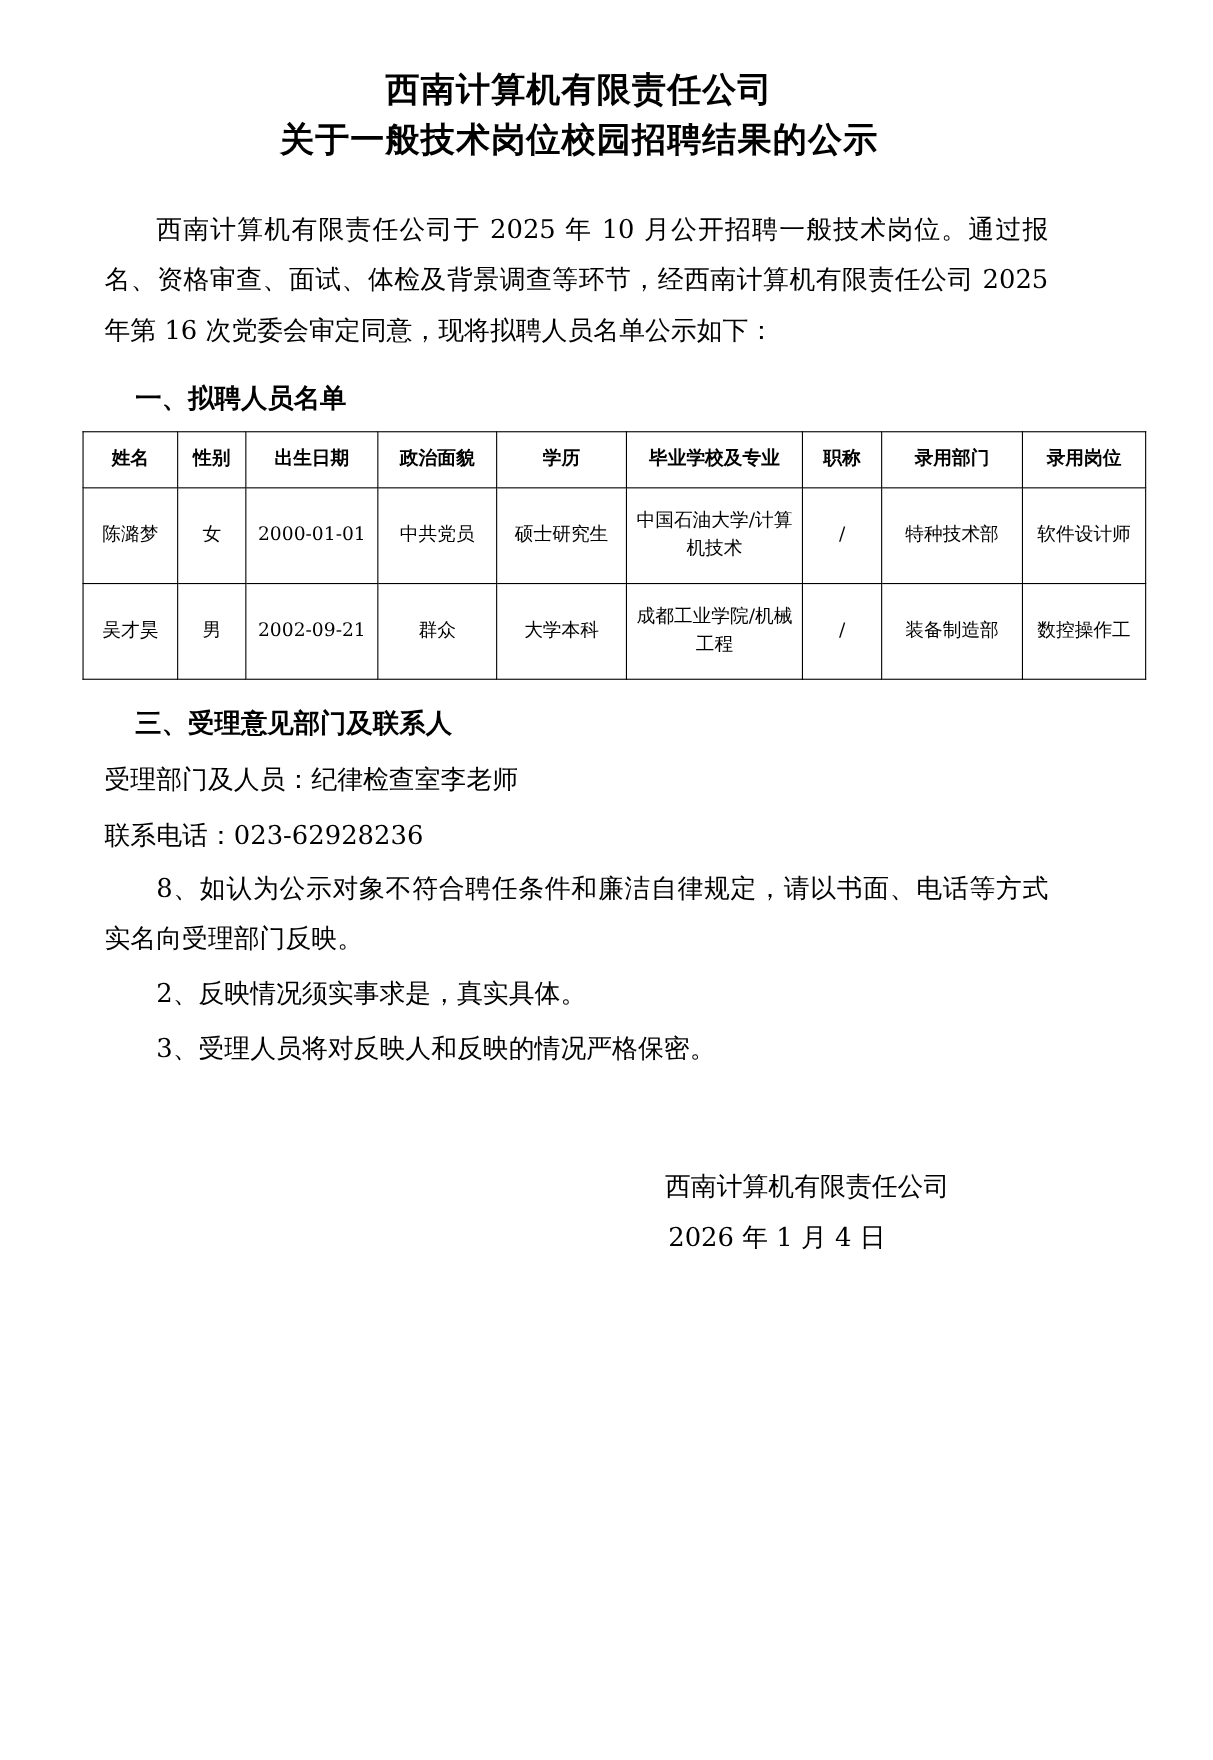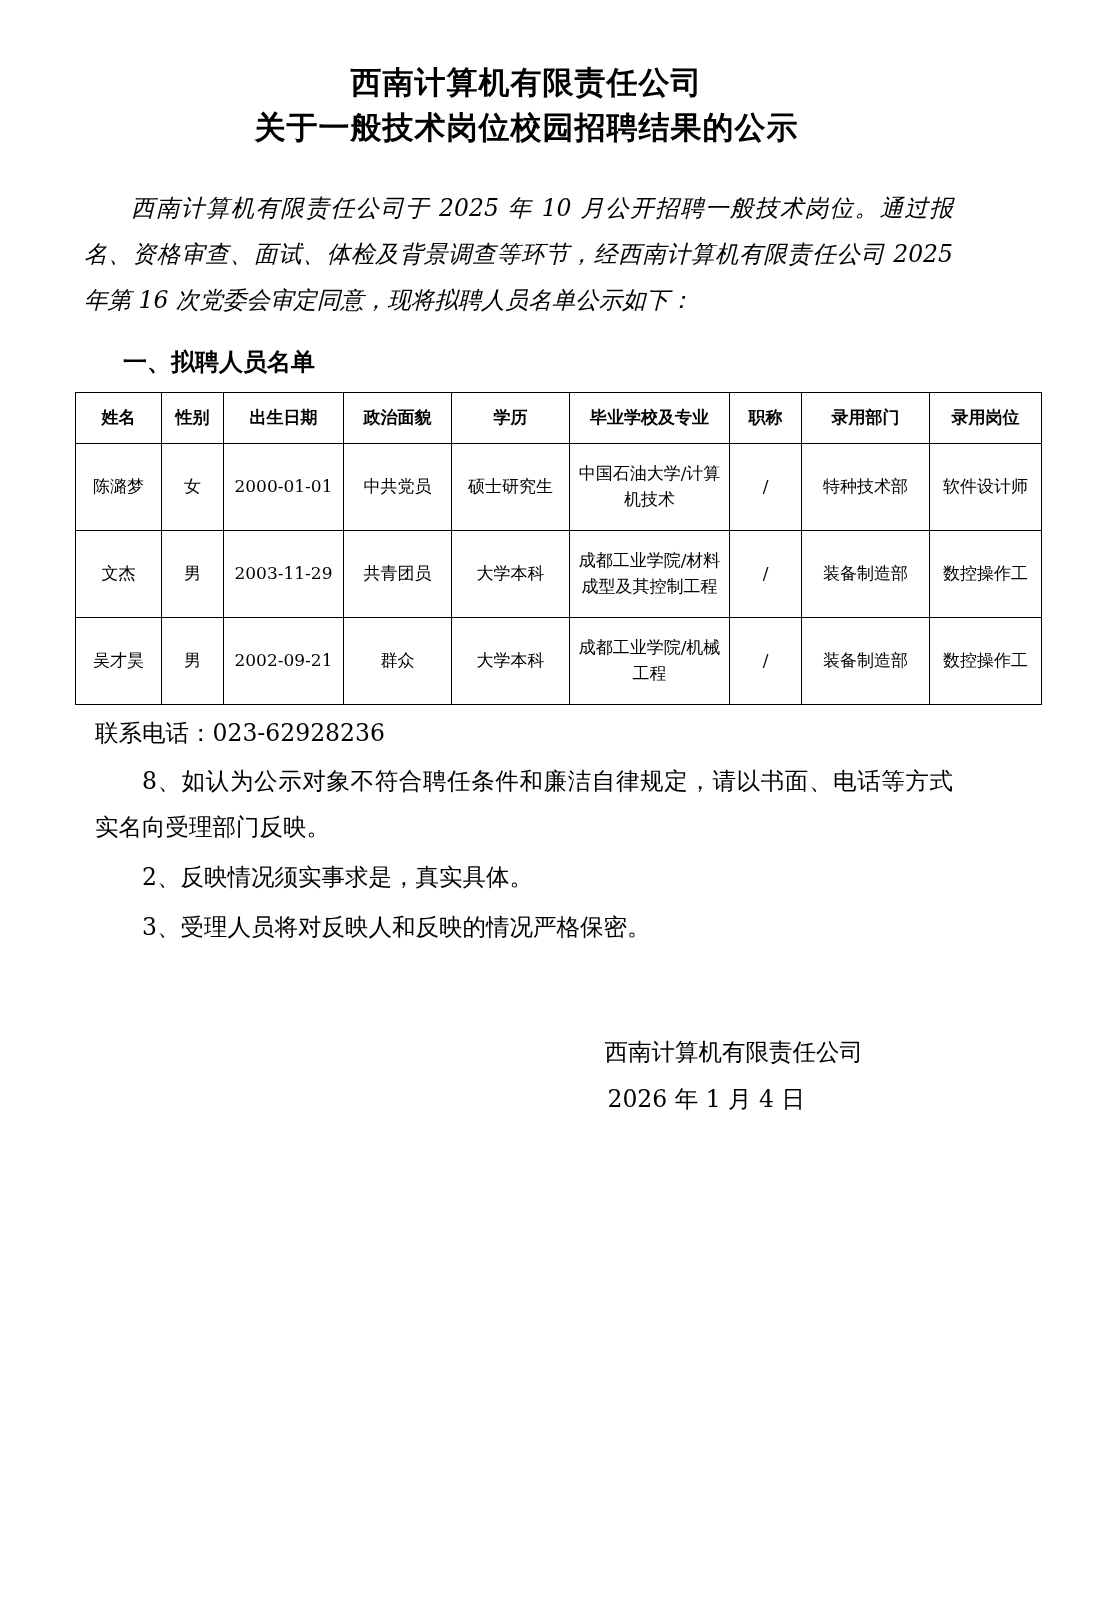--- a/index.html
+++ b/index.html
@@ -30,22 +30,21 @@
   }
   .doc-title .line {
     display: block;
   }
   .body-para {
     font-size: 23.5px;
     line-height: 1.95;
     text-align: justify;
     text-justify: inter-ideograph;
     text-indent: 2em;
-    margin: 36px 25px 0 9px;
-    font-style: italic;
+    margin: 36px 25px 0 20px;
   }
   .section-heading {
     font-size: 24px;
     font-weight: bold;
     margin: 20px 0 10px 0;
     text-indent: 2em;
     line-height: 1.6;
   }
   .plain-line {
     font-size: 23.5px;
@@ -146,45 +145,36 @@
         <td>女</td>
         <td>2000-01-01</td>
         <td>中共党员</td>
         <td>硕士研究生</td>
         <td>中国石油大学/计算机技术</td>
         <td>/</td>
         <td>特种技术部</td>
         <td>软件设计师</td>
       </tr>
       <tr>
-        <td>文杰</td>
-        <td>男</td>
-        <td>2003-11-29</td>
-        <td>共青团员</td>
-        <td>大学本科</td>
-        <td>成都工业学院/材料成型及其控制工程</td>
-        <td>/</td>
-        <td>装备制造部</td>
-        <td>数控操作工</td>
-      </tr>
-      <tr>
         <td>吴才昊</td>
         <td>男</td>
         <td>2002-09-21</td>
         <td>群众</td>
         <td>大学本科</td>
         <td>成都工业学院/机械工程</td>
         <td>/</td>
         <td>装备制造部</td>
         <td>数控操作工</td>
       </tr>
     </tbody>
   </table>
 
 
+  <div class="section-heading">三、受理意见部门及联系人</div>
+  <div class="plain-line">受理部门及人员：纪律检查室李老师</div>
   <div class="plain-line">联系电话：023-62928236</div>
 
   <div class="indent-para">8、如认为公示对象不符合聘任条件和廉洁自律规定，请以书面、电话等方式实名向受理部门反映。</div>
   <div class="indent-para">2、反映情况须实事求是，真实具体。</div>
   <div class="indent-para">3、受理人员将对反映人和反映的情况严格保密。</div>
 
   <div class="signature">
     <span class="sig-line">西南计算机有限责任公司</span>
     <span class="sig-line sig-date">2026 年 1 月 4 日</span>
   </div>

